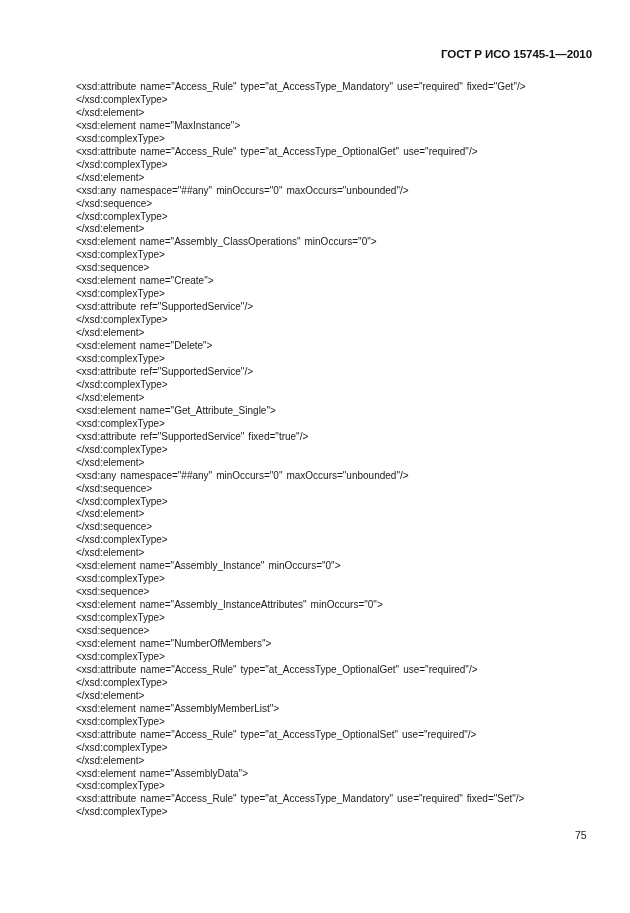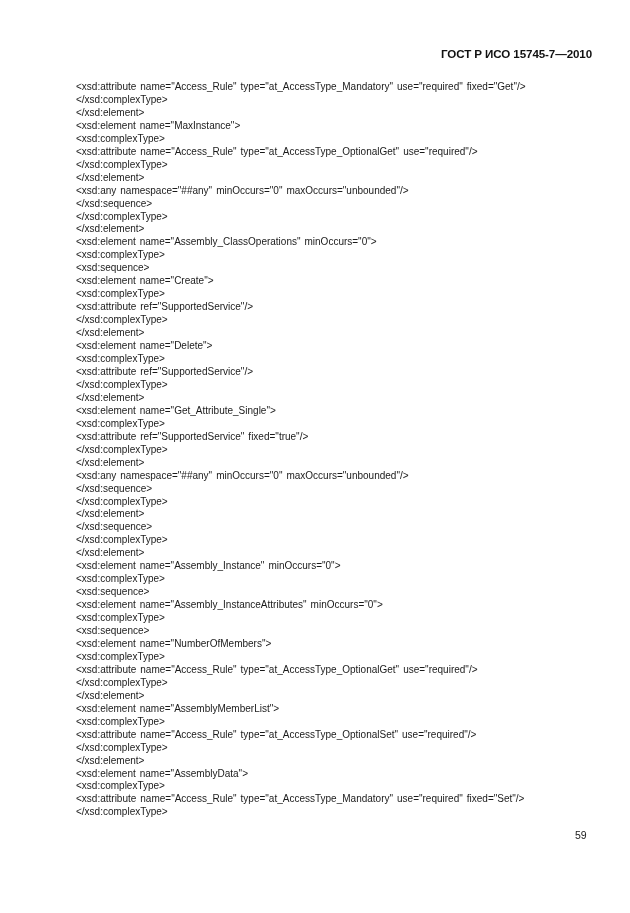--- a/index.html
+++ b/index.html
@@ -48,21 +48,21 @@
       left: 575px;
       top: 829px;
       font-size: 10.5px;
       line-height: 12px;
       color: #1a1a1a;
     }
   </style>
 </head>
 <body>
 
-<div class="page-header">ГОСТ Р ИСО 15745-7—2010</div>
+<div class="page-header">ГОСТ Р ИСО 15745-1—2010</div>
 
 <ul class="code-body" id="code-body">
   <li class="code-line">&lt;xsd:attribute name="Access_Rule" type="at_AccessType_Mandatory" use="required" fixed="Get"/&gt;</li>
   <li class="code-line">&lt;/xsd:complexType&gt;</li>
   <li class="code-line">&lt;/xsd:element&gt;</li>
   <li class="code-line">&lt;xsd:element name="MaxInstance"&gt;</li>
   <li class="code-line">&lt;xsd:complexType&gt;</li>
   <li class="code-line">&lt;xsd:attribute name="Access_Rule" type="at_AccessType_OptionalGet" use="required"/&gt;</li>
   <li class="code-line">&lt;/xsd:complexType&gt;</li>
   <li class="code-line">&lt;/xsd:element&gt;</li>
@@ -110,13 +110,13 @@
   <li class="code-line">&lt;xsd:complexType&gt;</li>
   <li class="code-line">&lt;xsd:attribute name="Access_Rule" type="at_AccessType_OptionalSet" use="required"/&gt;</li>
   <li class="code-line">&lt;/xsd:complexType&gt;</li>
   <li class="code-line">&lt;/xsd:element&gt;</li>
   <li class="code-line">&lt;xsd:element name="AssemblyData"&gt;</li>
   <li class="code-line">&lt;xsd:complexType&gt;</li>
   <li class="code-line">&lt;xsd:attribute name="Access_Rule" type="at_AccessType_Mandatory" use="required" fixed="Set"/&gt;</li>
   <li class="code-line">&lt;/xsd:complexType&gt;</li>
 </ul>
 
-<div class="page-number">59</div>
+<div class="page-number">75</div>
 
 </body></html>

